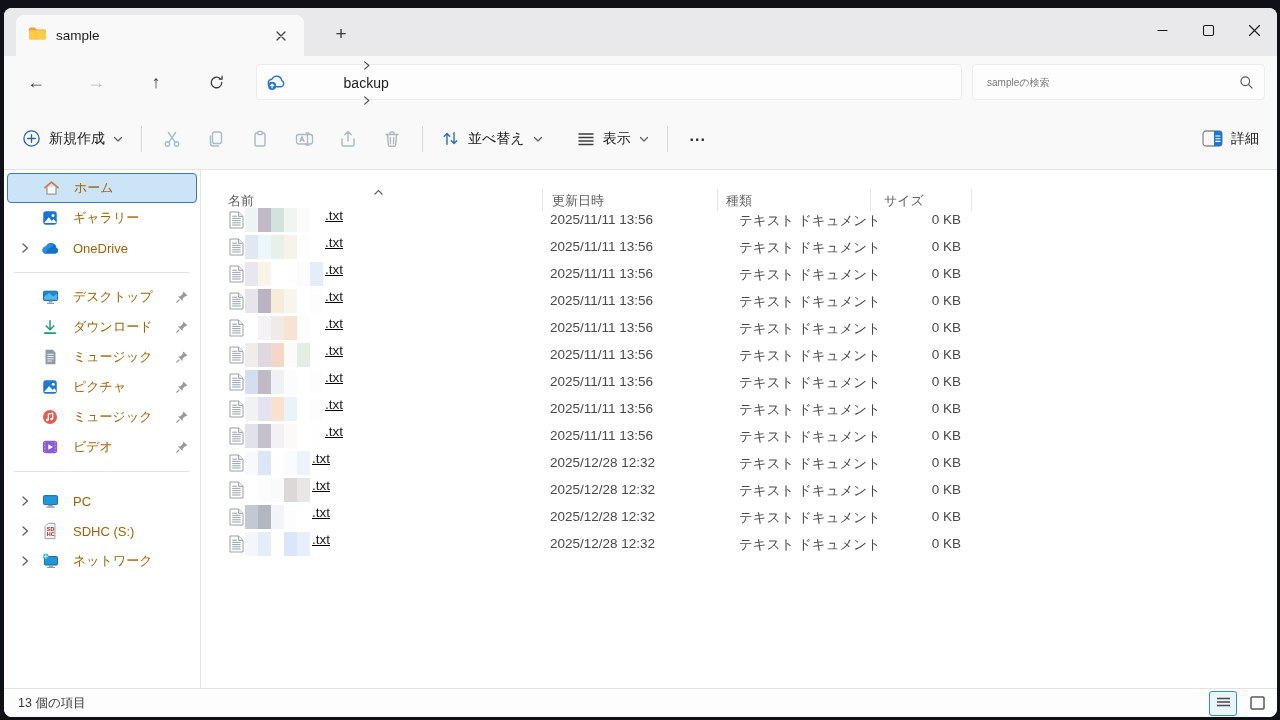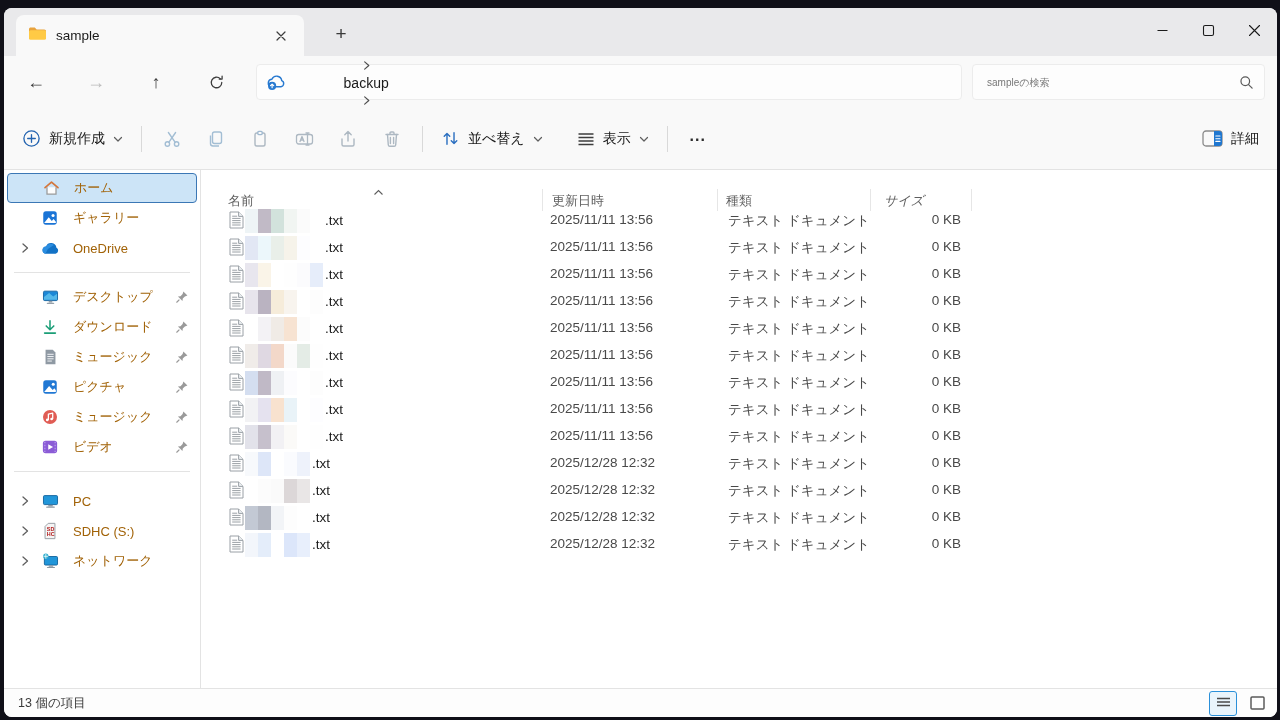--- a/index.html
+++ b/index.html
@@ -68,27 +68,27 @@
   .side-divider{height:1px;background:#e3e3e3;margin:9px 10px;}
   
   .content{flex:1;position:relative;min-width:0;}
   .listhead{position:absolute;left:0;top:12px;right:0;height:37px;}
   .colhead{position:absolute;top:10px;font-size:13px;color:#5f5f5f;white-space:nowrap;}
   .colsep{position:absolute;top:7px;height:22px;width:1px;background:#e6e6e6;}
   .sortcaret{position:absolute;top:0px;left:172px;}
   .rows{position:absolute;left:0;top:37px;right:0;}
   .frow{position:relative;height:27px;}
   .ficon{position:absolute;left:28px;top:4px;}
-  .fname{position:absolute;left:44px;top:1px;height:25px;display:flex;align-items:center;}
+  .fname{position:absolute;left:44px;top:1px;height:25px;display:flex;align-items:flex-start;text-decoration:underline;}
   .mosaic{display:flex;height:24px;}
   .mosaic span{width:13px;height:24px;}
   .ext{font-size:13.5px;color:#1b1b1b;margin-left:2px;}
   .fdate,.ftype{position:absolute;top:5px;font-size:13.5px;color:#494949;white-space:nowrap;}
   .fdate{left:349px;}
-  .ftype{left:527px;}
+  .ftype{left:538px;}
   .fsize{position:absolute;top:5px;left:660px;width:100px;text-align:right;font-size:13.5px;color:#494949;}
   
   .statusbar{height:29px;flex:none;border-top:1px solid #e3e3e3;background:#fdfdfd;
     display:flex;align-items:center;padding:0 6px 0 14px;box-sizing:border-box;}
   .status-text{font-size:12.5px;color:#3a3a3a;}
   .viewtoggles{margin-left:auto;display:flex;align-items:center;gap:6px;}
   .vt{width:28px;height:25px;display:flex;align-items:center;justify-content:center;border-radius:3px;box-sizing:border-box;}
   .vt.active{background:#eaf5fc;border:1px solid #2b90d9;}
 </style>
 </head>
@@ -472,21 +472,21 @@
     <div class="content">
       <div class="listhead">
         <span class="sortcaret">
           <svg width="11" height="7" viewBox="0 0 11 7">
               <path d="M1.5 5.5 L5.5 1.5 L9.5 5.5" fill="none" stroke="#5f5f5f" stroke-width="1.1"></path>
             </svg>
         </span>
         <span class="colhead" style="left:27px;">名前</span>
         <span class="colhead" style="left:351px;">更新日時</span>
         <span class="colhead" style="left:525px;">種類</span>
-        <span class="colhead" style="left:683px;font-style:italic;">サイズ</span>
+        <span class="colhead" style="left:683px;">サイズ</span>
         <span class="colsep" style="left:341px;"></span>
         <span class="colsep" style="left:516px;"></span>
         <span class="colsep" style="left:669px;"></span>
         <span class="colsep" style="left:770px;"></span>
       </div>
       <div class="rows" id="rows">
           <div class="frow">
             <span class="ficon"><svg width="15" height="18" viewBox="0 0 15 18">
                 <path d="M1 1 h8.6 l4.4 4.4 V17 H1 z" fill="#fff" stroke="#9aa0a6" stroke-width="1"></path>
                 <path d="M9.6 1 v4.4 h4.4" fill="#edf0f2" stroke="#9aa0a6" stroke-width="1"></path>

